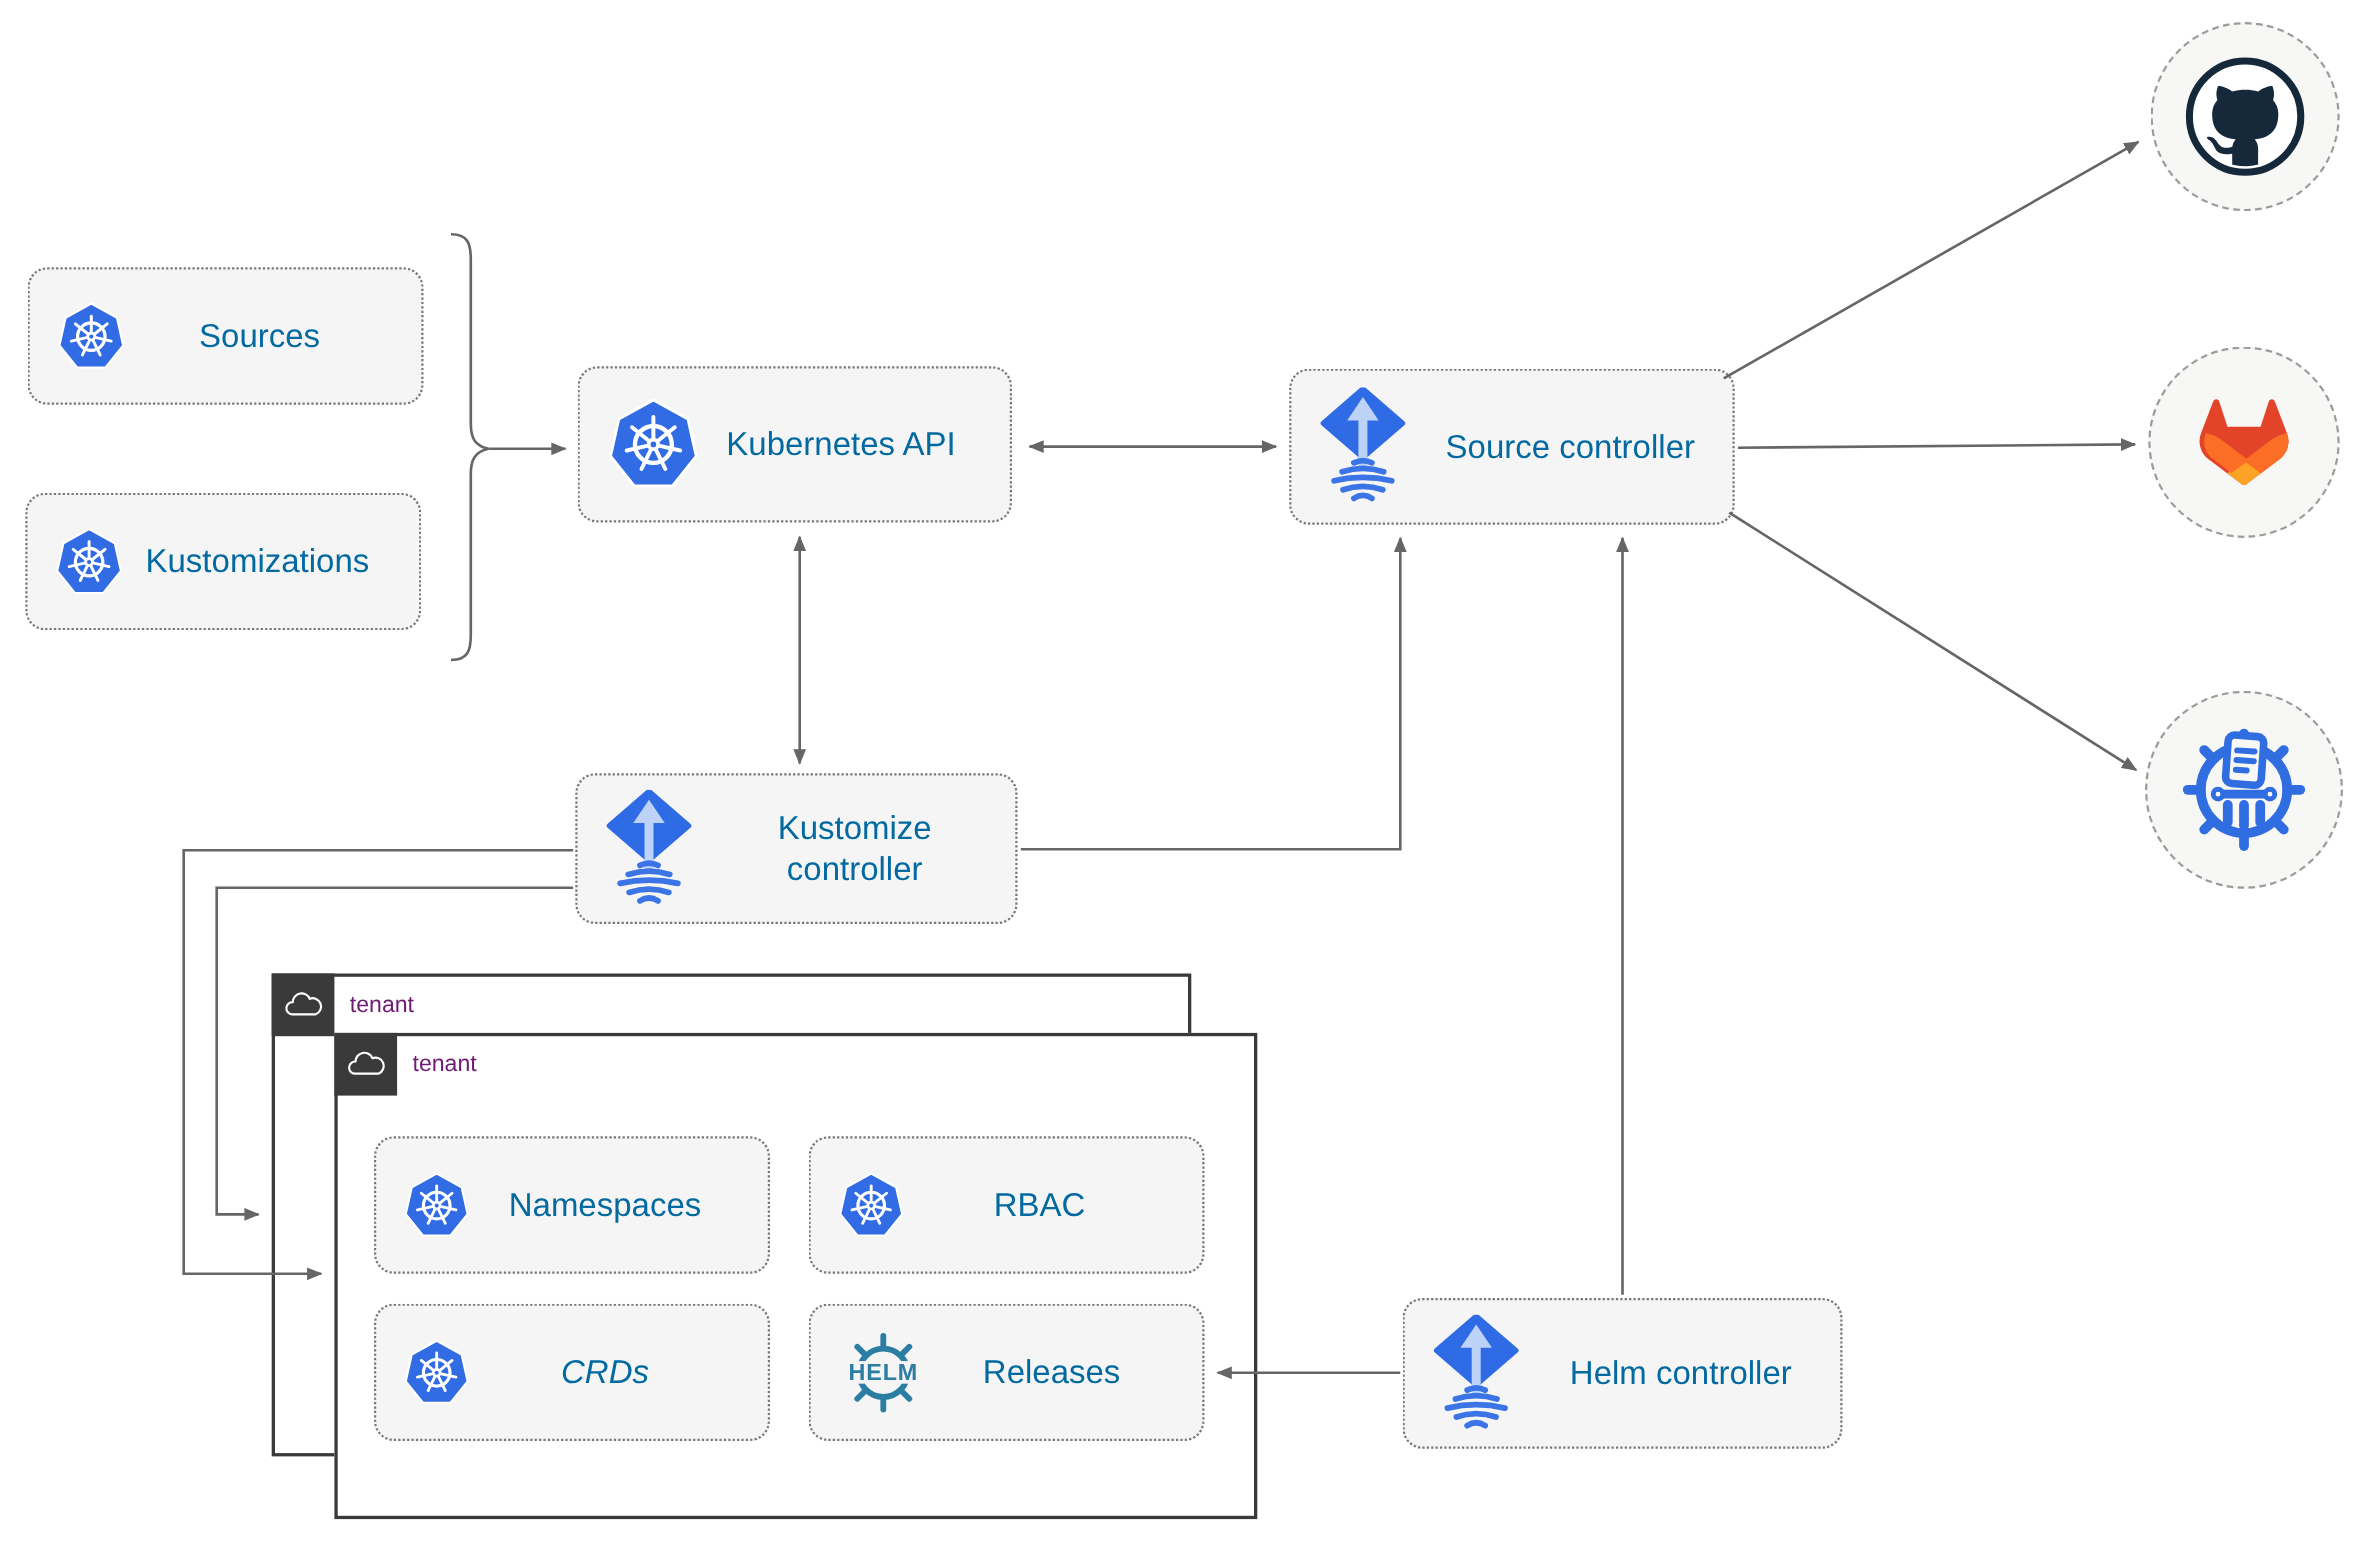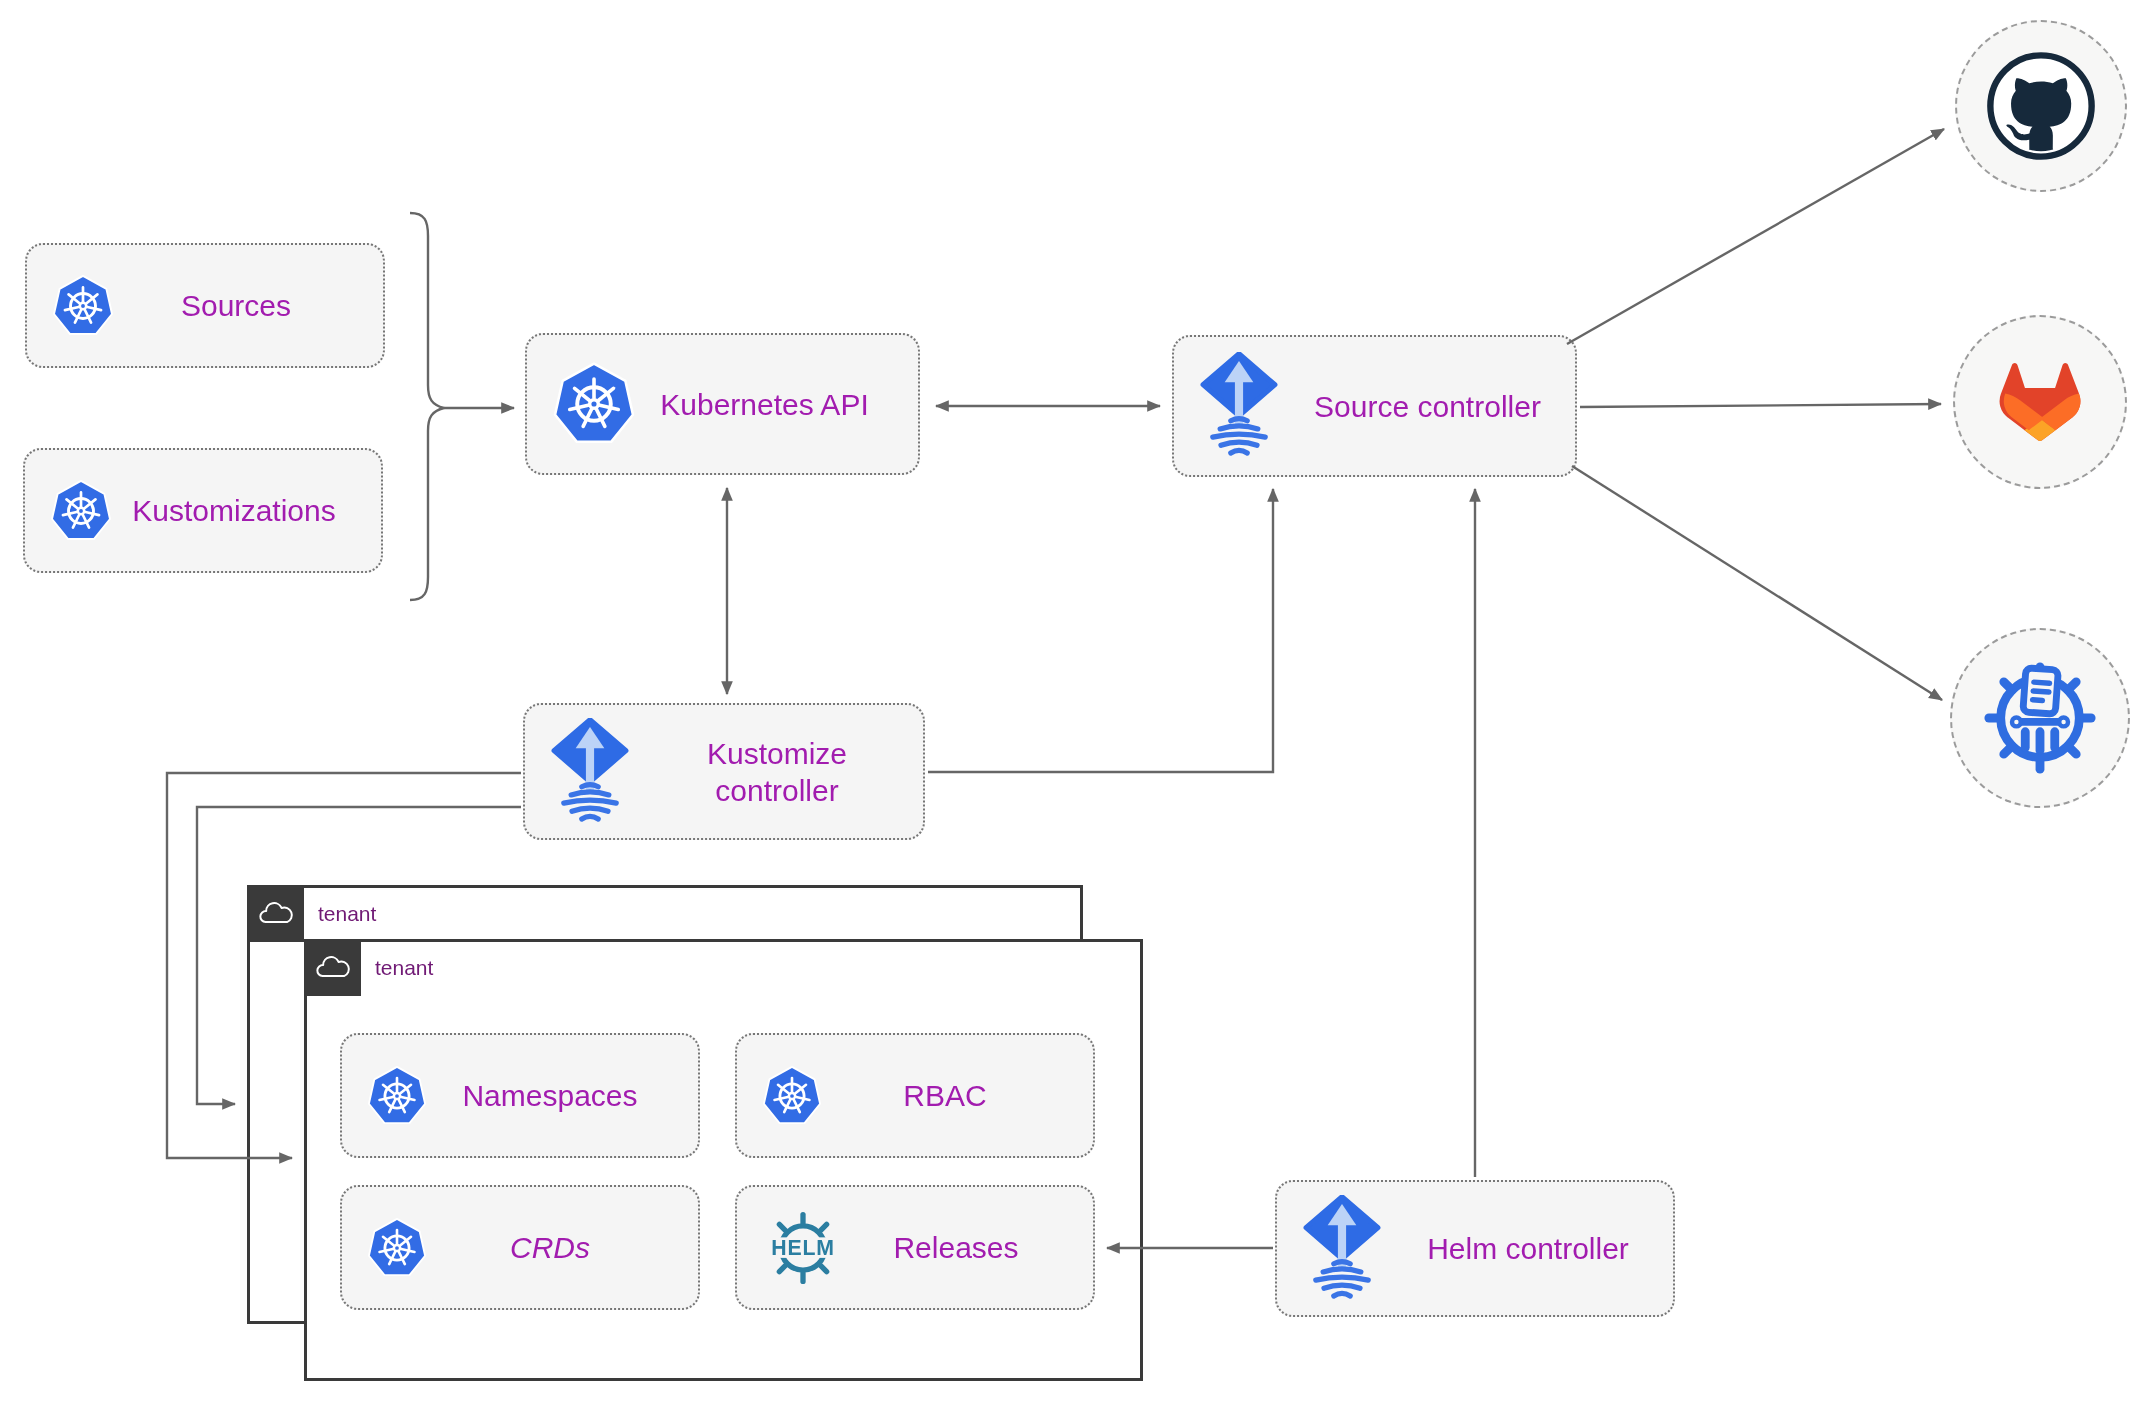--- a/index.html
+++ b/index.html
@@ -3,21 +3,21 @@
 <meta charset="utf-8">
 <style>
   html,body{margin:0;padding:0;background:#ffffff;}
   body{font-family:"Liberation Sans","DejaVu Sans",sans-serif;}
   .canvas{position:relative;width:2144px;height:1407px;background:#ffffff;overflow:hidden;}
 
   
   .node{position:absolute;background:#f5f5f5;border:2px dotted #767676;border-radius:18px;
         display:flex;align-items:center;box-sizing:border-box;z-index:3;}
   .node .nicon{flex:0 0 auto;display:flex;align-items:center;justify-content:center;margin-left:24px;text-align:center;}
-  .node .node-label{flex:1 1 auto;text-align:center;font-size:30px;color:#a21caf;line-height:37px;
+  .node .node-label{flex:1 1 auto;text-align:center;font-size:30px;color:#0369a1;line-height:37px;
         padding-right:26px;white-space:pre-line;}
   .node .node-label.wrap{max-width:230px;margin:0 auto;padding-right:0;}
 
   
   .group{position:absolute;background:#ffffff;border:3px solid #3a3a3a;box-sizing:border-box;}
   .group-head{position:absolute;top:-3px;left:-3px;width:57px;height:57px;background:#3a3a3a;
         display:flex;align-items:center;justify-content:center;}
   .group-label{position:absolute;top:-3px;left:68px;height:57px;display:flex;align-items:center;
         font-size:21px;color:#701a75;}
 

